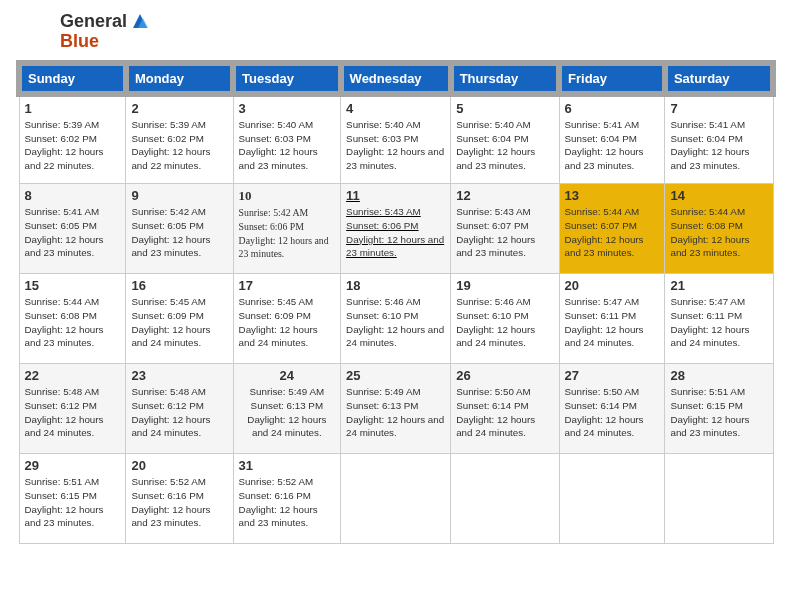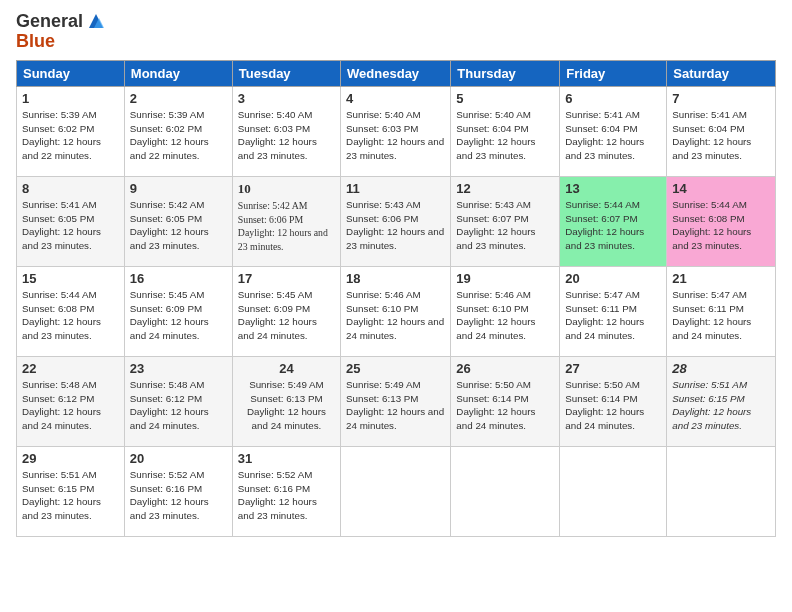--- a/index.html
+++ b/index.html
@@ -16,20 +16,21 @@
     }
     .header-row {
       display: flex;
       justify-content: space-between;
       align-items: flex-start;
       margin-bottom: 8px;
     }
     .logo {
       display: flex;
       align-items: center;
+      margin-left: 44px;
     }
     .logo-text {
       font-size: 18px;
       font-weight: bold;
       color: #333;
       line-height: 1.1;
     }
     .title-block {
       text-align: right;
     }
@@ -48,21 +49,21 @@
       border-collapse: collapse;
       font-size: 10.5px;
     }
     .calendar th {
       background-color: #1565c0;
       color: #fff;
       text-align: left;
       padding: 5px 6px;
       font-size: 13px;
       font-weight: bold;
-      border: 1px solid #a3a3a3;
+      border: 6px solid #a3a3a3;
     }
     .calendar td {
       border: 1px solid #ccc;
       vertical-align: top;
       padding: 4px 5px;
       width: 113px;
       height: 90px;
       background: #fff;
     }
     .calendar tr:nth-child(even) td {
@@ -126,42 +127,42 @@
           <td><span class="day-num">3</span><span class="day-detail">Sunrise: 5:40 AM<br>Sunset: 6:03 PM<br>Daylight: 12 hours and 23 minutes.</span></td>
           <td><span class="day-num">4</span><span class="day-detail">Sunrise: 5:40 AM<br>Sunset: 6:03 PM<br>Daylight: 12 hours and 23 minutes.</span></td>
           <td><span class="day-num">5</span><span class="day-detail">Sunrise: 5:40 AM<br>Sunset: 6:04 PM<br>Daylight: 12 hours and 23 minutes.</span></td>
           <td><span class="day-num">6</span><span class="day-detail">Sunrise: 5:41 AM<br>Sunset: 6:04 PM<br>Daylight: 12 hours and 23 minutes.</span></td>
           <td><span class="day-num">7</span><span class="day-detail">Sunrise: 5:41 AM<br>Sunset: 6:04 PM<br>Daylight: 12 hours and 23 minutes.</span></td>
         </tr>
         <tr>
           <td style="background: rgb(245, 245, 245);"><span class="day-num">8</span><span class="day-detail">Sunrise: 5:41 AM<br>Sunset: 6:05 PM<br>Daylight: 12 hours and 23 minutes.</span></td>
           <td style="background: rgb(245, 245, 245);"><span class="day-num">9</span><span class="day-detail">Sunrise: 5:42 AM<br>Sunset: 6:05 PM<br>Daylight: 12 hours and 23 minutes.</span></td>
           <td style="background: rgb(245, 245, 245); font-family: Liberation Serif, serif;"><span class="day-num">10</span><span class="day-detail">Sunrise: 5:42 AM<br>Sunset: 6:06 PM<br>Daylight: 12 hours and 23 minutes.</span></td>
-          <td style="background: rgb(245, 245, 245);"><span class="day-num">11</span><span class="day-detail">Sunrise: 5:43 AM<br>Sunset: 6:06 PM<br>Daylight: 12 hours and 23 minutes.</span></td>
+          <td style="background: rgb(245, 245, 245); text-decoration: underline;"><span class="day-num">11</span><span class="day-detail">Sunrise: 5:43 AM<br>Sunset: 6:06 PM<br>Daylight: 12 hours and 23 minutes.</span></td>
           <td style="background: rgb(245, 245, 245);"><span class="day-num">12</span><span class="day-detail">Sunrise: 5:43 AM<br>Sunset: 6:07 PM<br>Daylight: 12 hours and 23 minutes.</span></td>
-          <td style="background: #86efac; margin-top: 28px;"><span class="day-num">13</span><span class="day-detail">Sunrise: 5:44 AM<br>Sunset: 6:07 PM<br>Daylight: 12 hours and 23 minutes.</span></td>
-          <td style="background: #f9a8d4;"><span class="day-num">14</span><span class="day-detail">Sunrise: 5:44 AM<br>Sunset: 6:08 PM<br>Daylight: 12 hours and 23 minutes.</span></td>
+          <td style="background: #eab308; margin-top: 28px;"><span class="day-num">13</span><span class="day-detail">Sunrise: 5:44 AM<br>Sunset: 6:07 PM<br>Daylight: 12 hours and 23 minutes.</span></td>
+          <td style="background: #eab308;"><span class="day-num">14</span><span class="day-detail">Sunrise: 5:44 AM<br>Sunset: 6:08 PM<br>Daylight: 12 hours and 23 minutes.</span></td>
         </tr>
         <tr>
           <td><span class="day-num">15</span><span class="day-detail">Sunrise: 5:44 AM<br>Sunset: 6:08 PM<br>Daylight: 12 hours and 23 minutes.</span></td>
           <td><span class="day-num">16</span><span class="day-detail">Sunrise: 5:45 AM<br>Sunset: 6:09 PM<br>Daylight: 12 hours and 24 minutes.</span></td>
           <td><span class="day-num">17</span><span class="day-detail">Sunrise: 5:45 AM<br>Sunset: 6:09 PM<br>Daylight: 12 hours and 24 minutes.</span></td>
           <td><span class="day-num">18</span><span class="day-detail">Sunrise: 5:46 AM<br>Sunset: 6:10 PM<br>Daylight: 12 hours and 24 minutes.</span></td>
           <td><span class="day-num">19</span><span class="day-detail">Sunrise: 5:46 AM<br>Sunset: 6:10 PM<br>Daylight: 12 hours and 24 minutes.</span></td>
           <td><span class="day-num">20</span><span class="day-detail">Sunrise: 5:47 AM<br>Sunset: 6:11 PM<br>Daylight: 12 hours and 24 minutes.</span></td>
           <td><span class="day-num">21</span><span class="day-detail">Sunrise: 5:47 AM<br>Sunset: 6:11 PM<br>Daylight: 12 hours and 24 minutes.</span></td>
         </tr>
         <tr>
           <td style="background: rgb(245, 245, 245);"><span class="day-num">22</span><span class="day-detail">Sunrise: 5:48 AM<br>Sunset: 6:12 PM<br>Daylight: 12 hours and 24 minutes.</span></td>
           <td style="background: rgb(245, 245, 245);"><span class="day-num">23</span><span class="day-detail">Sunrise: 5:48 AM<br>Sunset: 6:12 PM<br>Daylight: 12 hours and 24 minutes.</span></td>
           <td style="background: rgb(245, 245, 245); text-align: center;"><span class="day-num">24</span><span class="day-detail">Sunrise: 5:49 AM<br>Sunset: 6:13 PM<br>Daylight: 12 hours and 24 minutes.</span></td>
           <td style="background: rgb(245, 245, 245);"><span class="day-num">25</span><span class="day-detail">Sunrise: 5:49 AM<br>Sunset: 6:13 PM<br>Daylight: 12 hours and 24 minutes.</span></td>
           <td style="background: rgb(245, 245, 245);"><span class="day-num">26</span><span class="day-detail">Sunrise: 5:50 AM<br>Sunset: 6:14 PM<br>Daylight: 12 hours and 24 minutes.</span></td>
           <td style="background: rgb(245, 245, 245);"><span class="day-num">27</span><span class="day-detail">Sunrise: 5:50 AM<br>Sunset: 6:14 PM<br>Daylight: 12 hours and 24 minutes.</span></td>
-          <td style="background: rgb(245, 245, 245); font-style: italic;"><span class="day-num">28</span><span class="day-detail">Sunrise: 5:51 AM<br>Sunset: 6:15 PM<br>Daylight: 12 hours and 23 minutes.</span></td>
+          <td style="background: rgb(245, 245, 245);"><span class="day-num">28</span><span class="day-detail">Sunrise: 5:51 AM<br>Sunset: 6:15 PM<br>Daylight: 12 hours and 23 minutes.</span></td>
         </tr>
         <tr>
           <td><span class="day-num">29</span><span class="day-detail">Sunrise: 5:51 AM<br>Sunset: 6:15 PM<br>Daylight: 12 hours and 23 minutes.</span></td>
           <td><span class="day-num">20</span><span class="day-detail">Sunrise: 5:52 AM<br>Sunset: 6:16 PM<br>Daylight: 12 hours and 23 minutes.</span></td>
           <td><span class="day-num">31</span><span class="day-detail">Sunrise: 5:52 AM<br>Sunset: 6:16 PM<br>Daylight: 12 hours and 23 minutes.</span></td>
           <td class="empty-cell"></td>
           <td class="empty-cell"></td>
           <td class="empty-cell"></td>
           <td class="empty-cell"></td>
         </tr>

